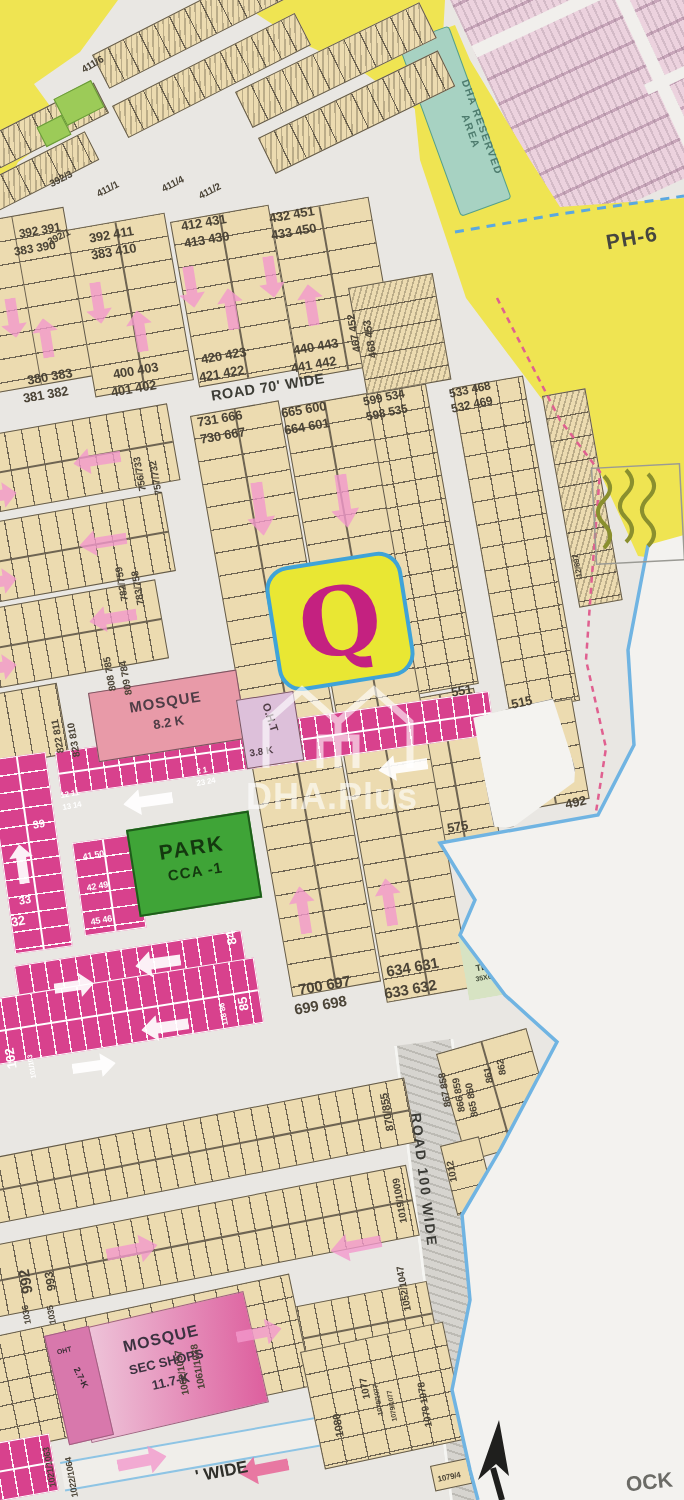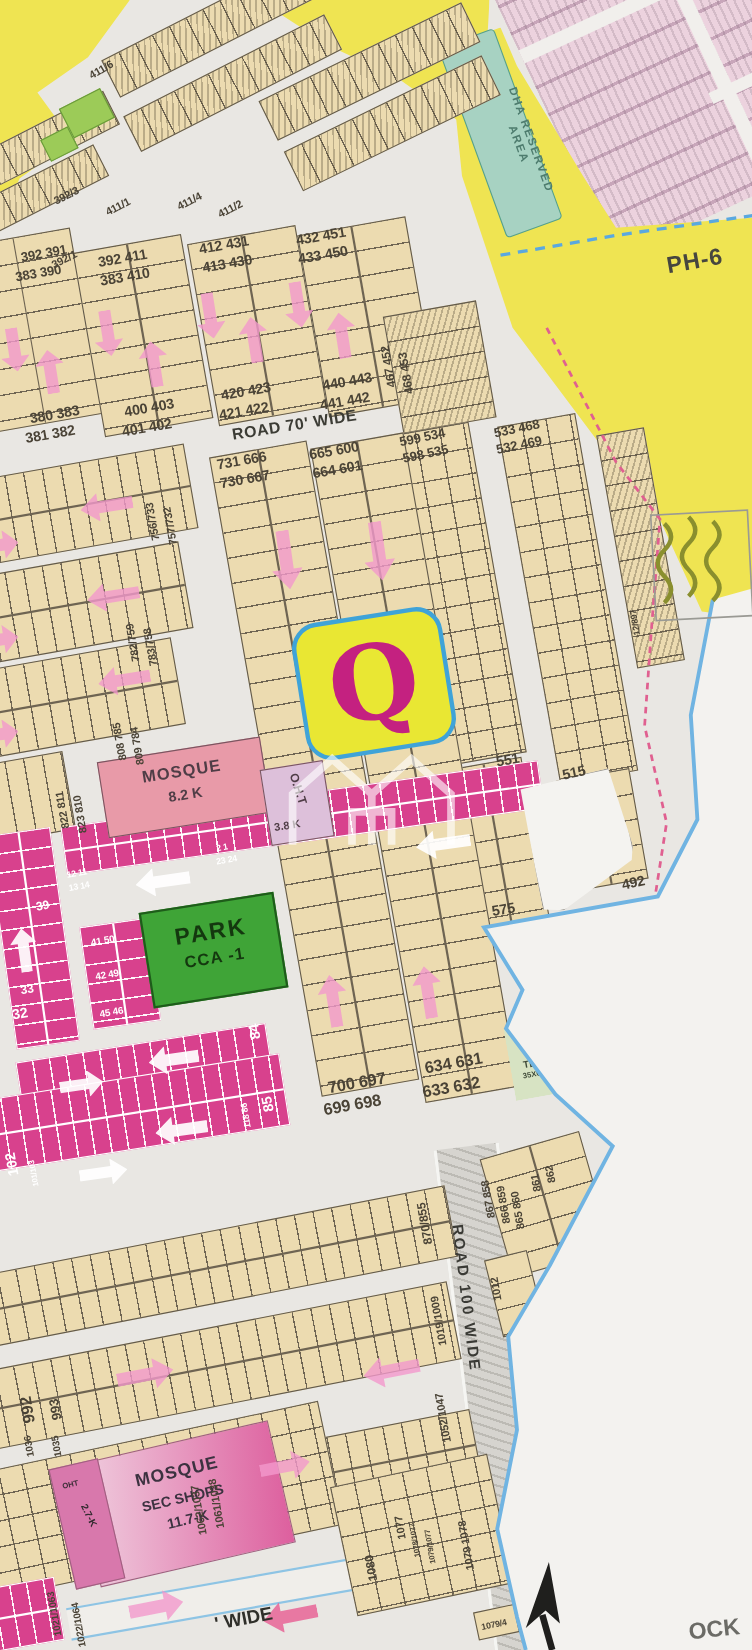--- a/index.html
+++ b/index.html
@@ -170,20 +170,21 @@
 
   <span class="abs" style="left:606px;top:226px;z-index:60;transform:rotate(-10deg);font-size:21px;font-weight:800;letter-spacing:1px;color:#46463f;white-space:nowrap;">PH-6</span>
   <span class="abs" style="left:210px;top:388px;z-index:60;transform:rotate(-9deg);transform-origin:0 0;font-size:14.5px;font-weight:800;letter-spacing:.5px;color:#3c3c35;white-space:nowrap;">ROAD 70' WIDE</span>
   <span class="abs" style="left:195px;top:1462px;z-index:60;transform:rotate(-11deg);font-size:17px;font-weight:800;color:#2f2f2a;white-space:nowrap;">' WIDE</span>
   <span class="abs" style="left:626px;top:1470px;z-index:60;transform:rotate(-6deg);font-size:21px;font-weight:800;color:#6b6b66;white-space:nowrap;">OCK</span>
 
   <div class="abs" style="left:242px;top:680px;width:220px;height:160px;z-index:70;pointer-events:none;">
     <svg width="200" height="92" style="position:absolute;left:4px;top:0;">
       <path d="M20,88 L20,42 L56,10 L92,42 L92,88 M92,42 L128,10 L164,42 L164,88 M74,88 L74,58 L110,58 L110,88" stroke="rgba(255,255,255,0.62)" stroke-width="7" fill="none"></path>
     </svg>
+    <span style="position:absolute;left:4px;top:96px;font-size:36px;font-weight:700;color:rgba(255,255,255,0.6);letter-spacing:1px;">DHA.Plus</span>
   </div>
 
 <span class="lbl" style="left: 80px; top: 66px; font-size: 10px; transform: rotate(-30deg); color: rgb(74, 67, 54);">411/6</span>
     <span class="lbl" style="left: 48px; top: 180px; font-size: 10px; transform: rotate(-27deg); color: rgb(74, 67, 54);">392/3</span>
     <span class="lbl" style="left: 95px; top: 190px; font-size: 10px; transform: rotate(-27deg); color: rgb(74, 67, 54);">411/1</span>
     <span class="lbl" style="left: 160px; top: 185px; font-size: 10px; transform: rotate(-27deg); color: rgb(74, 67, 54);">411/4</span>
     <span class="lbl" style="left: 197px; top: 192px; font-size: 10px; transform: rotate(-27deg); color: rgb(74, 67, 54);">411/2</span>
     <span class="lbl" style="left: 46px; top: 238px; font-size: 10px; transform: rotate(-27deg); color: rgb(74, 67, 54);">392/1</span>
     <span class="lbl" style="left: 18px; top: 228px; font-size: 12px; transform: rotate(-10deg); color: rgb(74, 67, 54);">392 391</span>
     <span class="lbl" style="left: 13px; top: 246px; font-size: 12px; transform: rotate(-10deg); color: rgb(74, 67, 54);">383 390</span>

